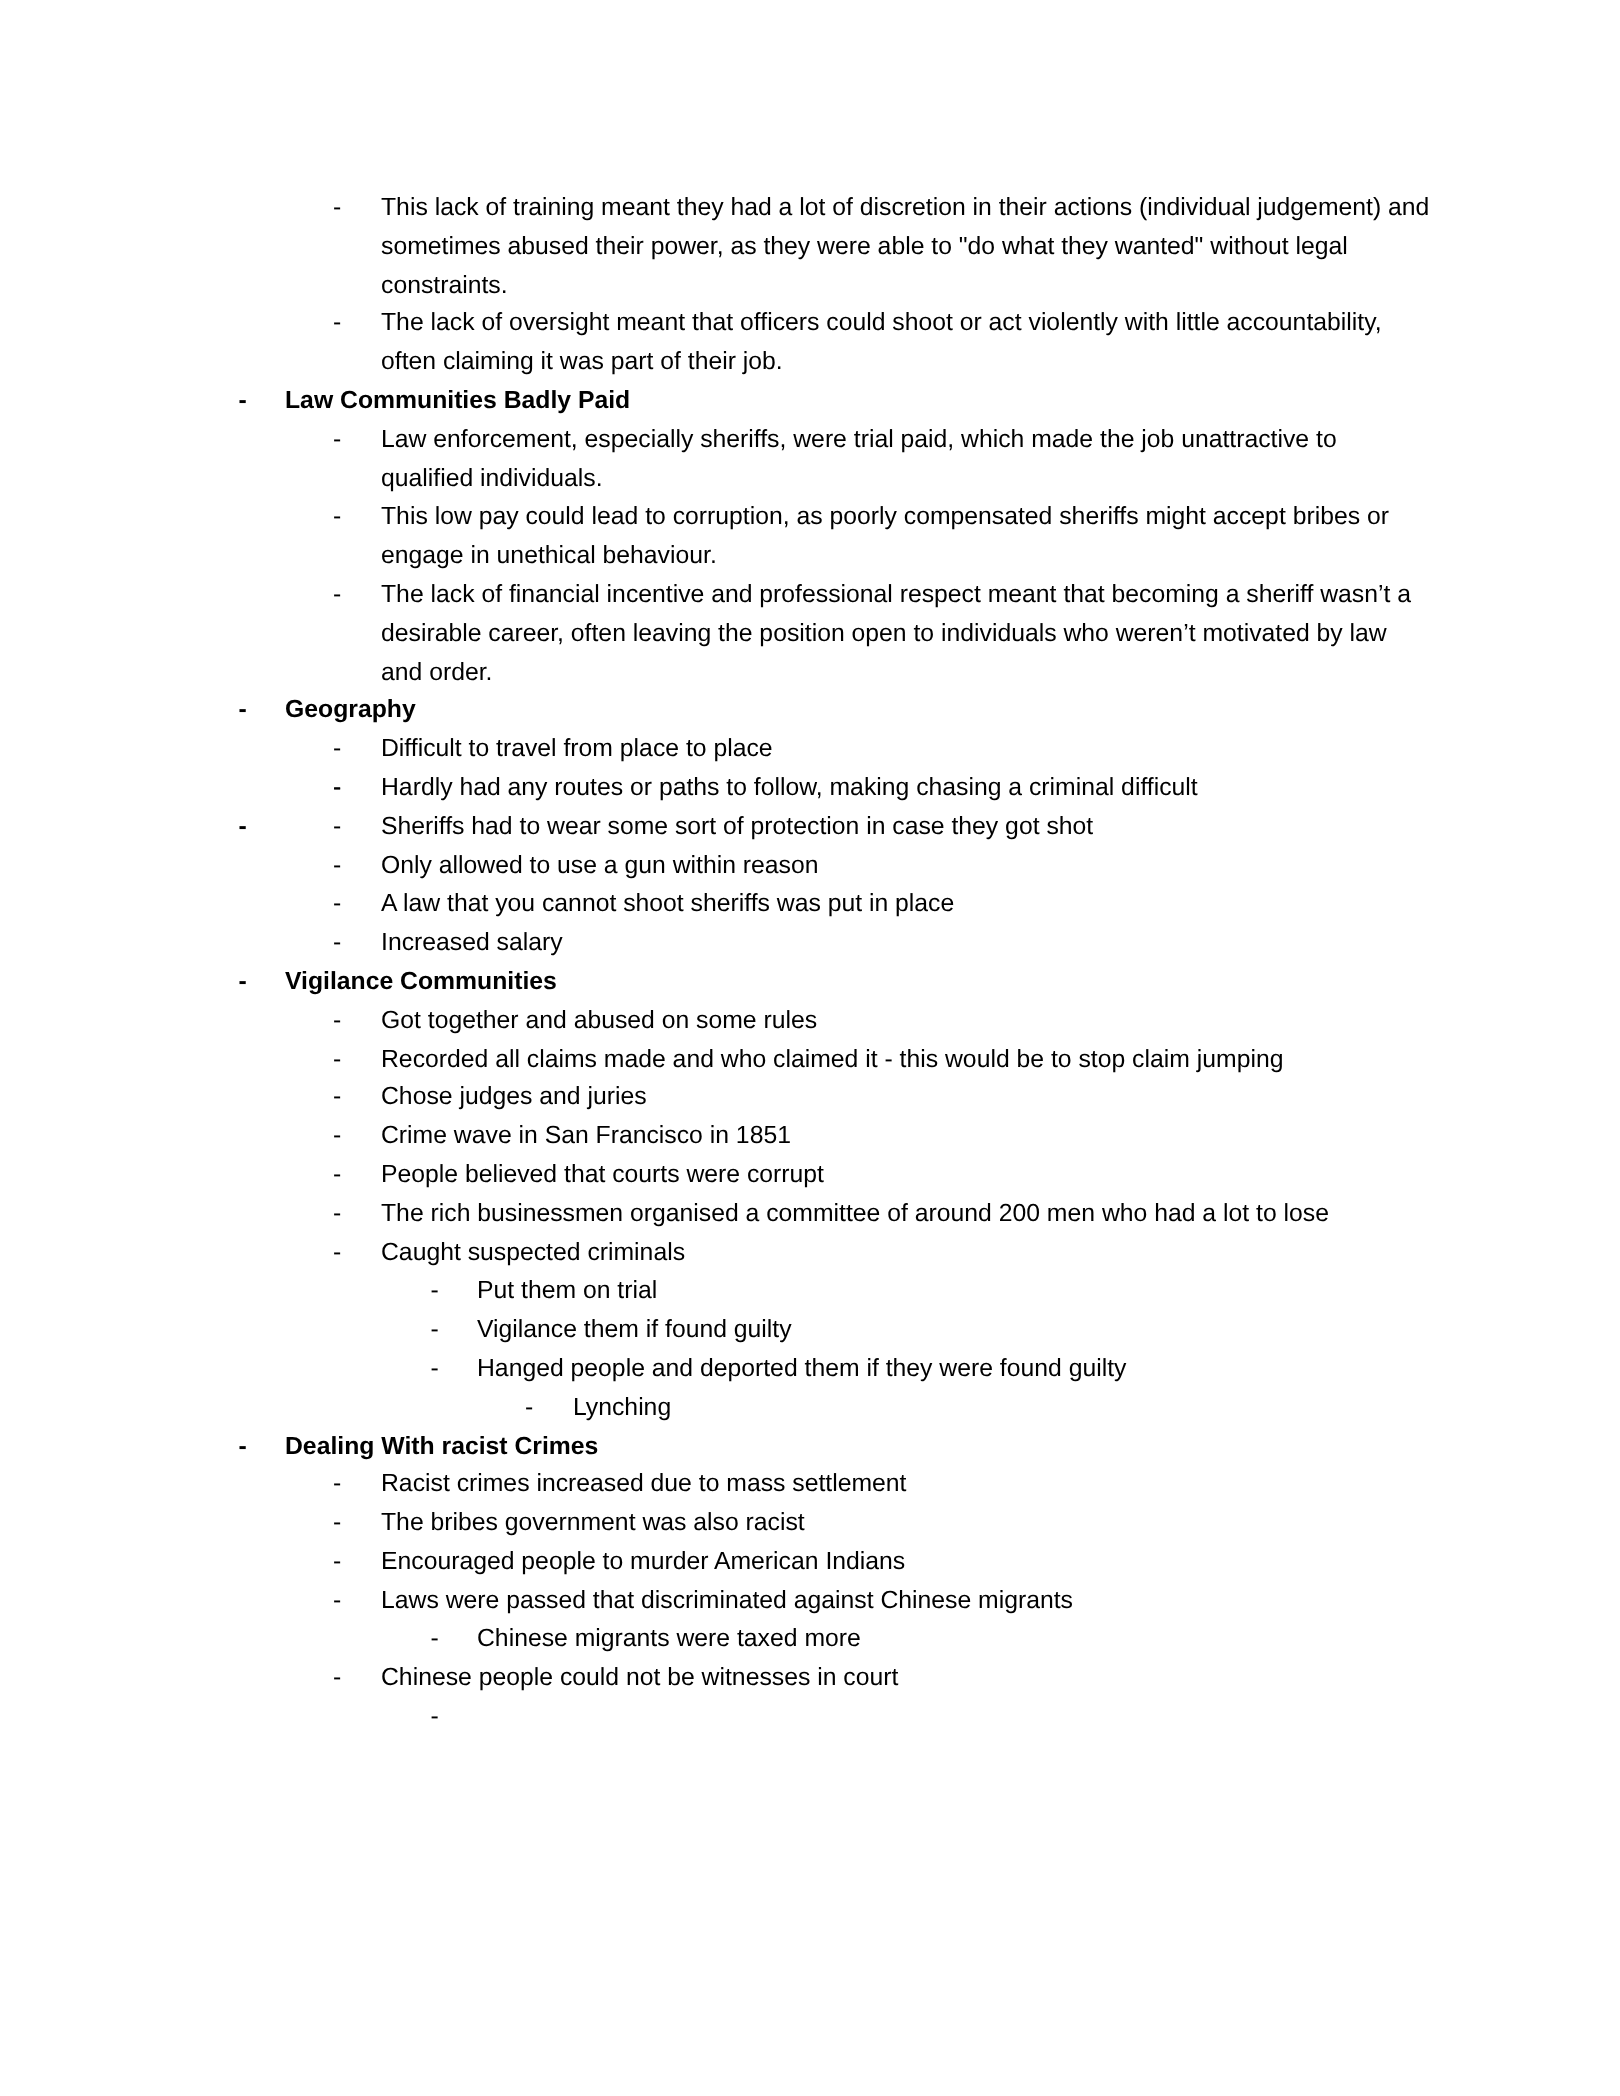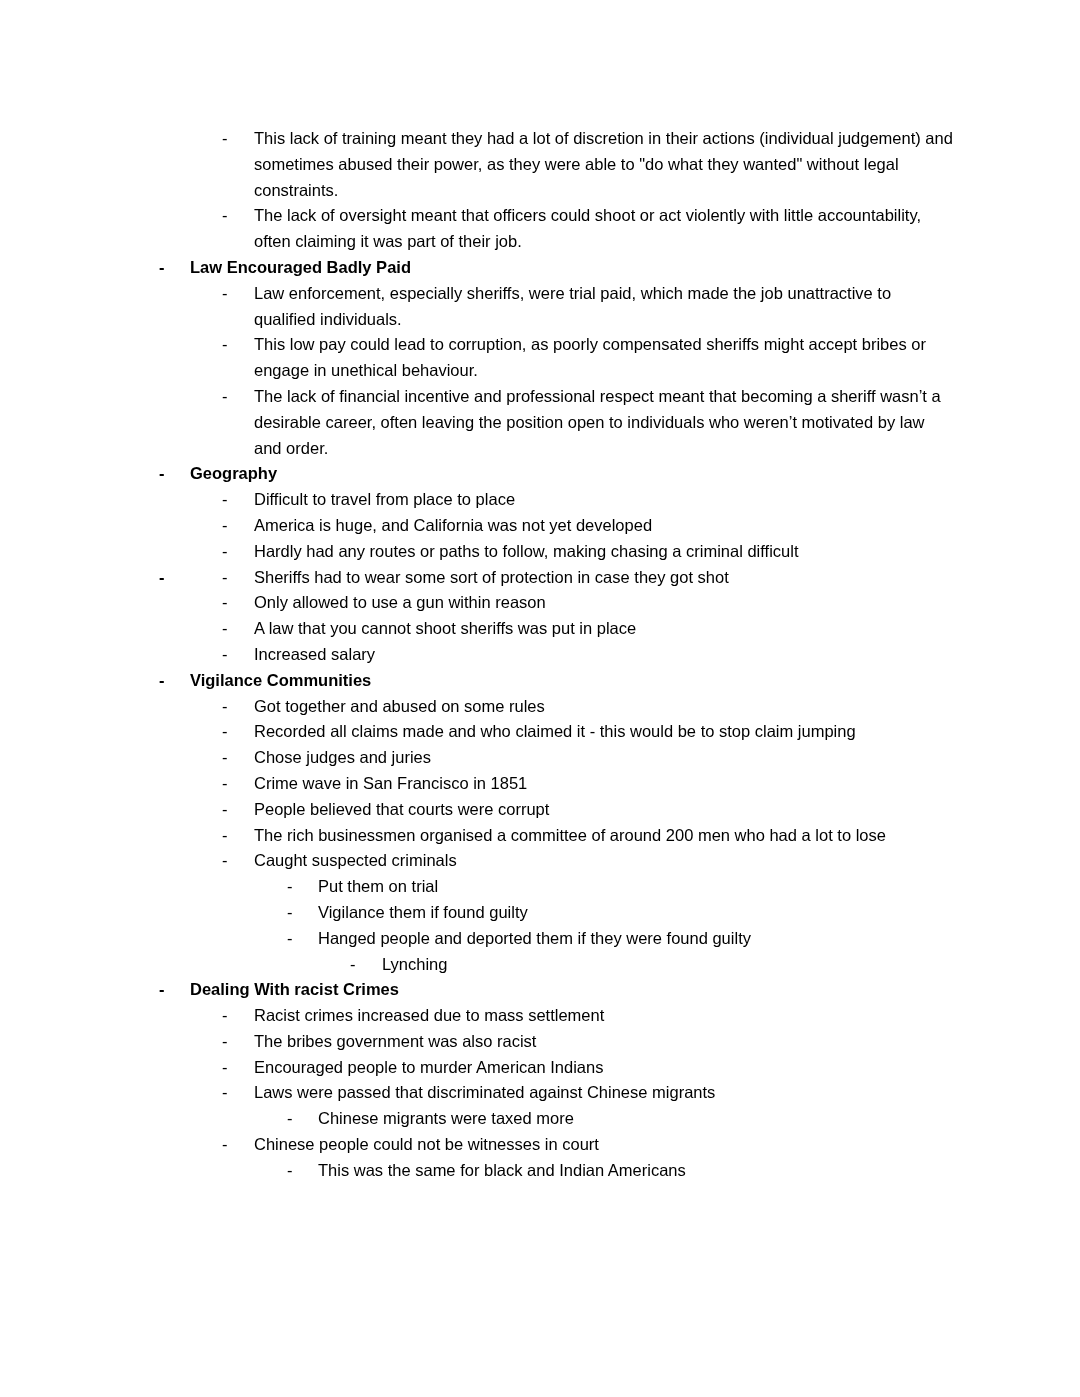--- a/index.html
+++ b/index.html
@@ -41,27 +41,27 @@
   .level-4 .dash { left: 350px; }
   .bold { font-weight: bold; }
 </style>
 </head>
 <body>
 
 <div class="page">
   <div class="content">
       <div class="li level-2"><span class="dash">-</span><span>This lack of training meant they had a lot of discretion in their actions (individual judgement) and sometimes abused their power, as they were able to "do what they wanted" without legal constraints.</span></div>
       <div class="li level-2"><span class="dash">-</span><span>The lack of oversight meant that officers could shoot or act violently with little accountability, often claiming it was part of their job.</span></div>
-      <div class="li level-1 bold"><span class="dash">-</span><span>Law Encouraged Badly Paid</span></div>
+      <div class="li level-1 bold"><span class="dash">-</span><span>Law Communities Badly Paid</span></div>
       <div class="li level-2"><span class="dash">-</span><span>Law enforcement, especially sheriffs, were trial paid, which made the job unattractive to qualified individuals.</span></div>
       <div class="li level-2"><span class="dash">-</span><span>This low pay could lead to corruption, as poorly compensated sheriffs might accept bribes or engage in unethical behaviour.</span></div>
       <div class="li level-2"><span class="dash">-</span><span>The lack of financial incentive and professional respect meant that becoming a sheriff wasn’t a desirable career, often leaving the position open to individuals who weren’t motivated by law and order.</span></div>
       <div class="li level-1 bold"><span class="dash">-</span><span>Geography</span></div>
       <div class="li level-2"><span class="dash">-</span><span>Difficult to travel from place to place</span></div>
-      <div class="li level-2"><span class="dash">-</span><span>America is huge, and California was not yet developed</span></div>
+      <div class="li level-2"><span class="dash">-</span></div>
       <div class="li level-2"><span class="dash">-</span><span>Hardly had any routes or paths to follow, making chasing a criminal difficult</span></div>
       <div class="li level-1 bold"><span class="dash">-</span></div>
       <div class="li level-2"><span class="dash">-</span><span>Sheriffs had to wear some sort of protection in case they got shot</span></div>
       <div class="li level-2"><span class="dash">-</span><span>Only allowed to use a gun within reason</span></div>
       <div class="li level-2"><span class="dash">-</span><span>A law that you cannot shoot sheriffs was put in place</span></div>
       <div class="li level-2"><span class="dash">-</span><span>Increased salary</span></div>
       <div class="li level-1 bold"><span class="dash">-</span><span>Vigilance Communities</span></div>
       <div class="li level-2"><span class="dash">-</span><span>Got together and abused on some rules</span></div>
       <div class="li level-2"><span class="dash">-</span><span>Recorded all claims made and who claimed it - this would be to stop claim jumping</span></div>
       <div class="li level-2"><span class="dash">-</span><span>Chose judges and juries</span></div>
@@ -73,15 +73,15 @@
       <div class="li level-3"><span class="dash">-</span><span>Vigilance them if found guilty</span></div>
       <div class="li level-3"><span class="dash">-</span><span>Hanged people and deported them if they were found guilty</span></div>
       <div class="li level-4"><span class="dash">-</span><span>Lynching</span></div>
       <div class="li level-1 bold"><span class="dash">-</span><span>Dealing With racist Crimes</span></div>
       <div class="li level-2"><span class="dash">-</span><span>Racist crimes increased due to mass settlement</span></div>
       <div class="li level-2"><span class="dash">-</span><span>The bribes government was also racist</span></div>
       <div class="li level-2"><span class="dash">-</span><span>Encouraged people to murder American Indians</span></div>
       <div class="li level-2"><span class="dash">-</span><span>Laws were passed that discriminated against Chinese migrants</span></div>
       <div class="li level-3"><span class="dash">-</span><span>Chinese migrants were taxed more</span></div>
       <div class="li level-2"><span class="dash">-</span><span>Chinese people could not be witnesses in court</span></div>
-      <div class="li level-3"><span class="dash">-</span><span>This was the same for black and Indian Americans</span></div>
+      <div class="li level-3"><span class="dash">-</span></div>
     </div>
 </div>
 
 </body></html>

